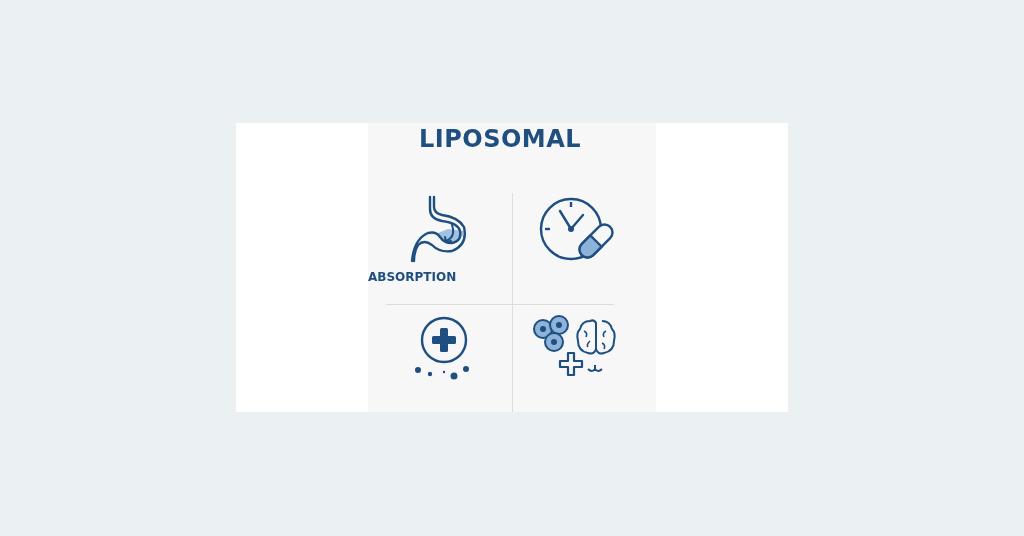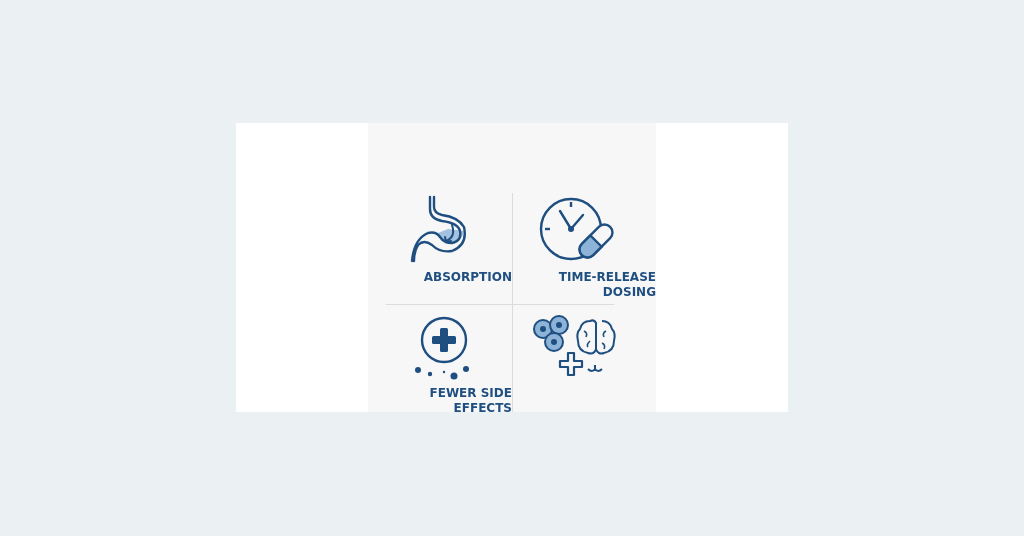--- a/index.html
+++ b/index.html
@@ -4,29 +4,30 @@
 <style>
   html, body { margin:0; padding:0; }
   body { width:1024px; height:536px; background:#ebf0f3; position:relative; overflow:hidden; font-family:"DejaVu Sans", sans-serif; }
   .frame { position:absolute; left:236px; top:123px; width:552px; height:289px; background:#ffffff; }
   .panel { position:absolute; left:132px; top:0; width:288px; height:289px; background:#f7f7f7; overflow:hidden; }
   .title { position:absolute; left:0; width:288px; text-align:center; color:#1f4f80; font-weight:bold; letter-spacing:0.5px; }
   .t1 { top:2px; left:-12px; font-size:24px; }
   .t2 { top:24px; left:-4px; font-size:26px; }
   .vdiv { position:absolute; left:144px; top:70px; width:1px; height:219px; background:#dcdcdc; }
   .hdiv { position:absolute; left:18px; top:181px; width:228px; height:1px; background:#dcdcdc; }
-  .cell { position:absolute; width:144px; text-align:right; }
+  .cell { position:absolute; width:144px; text-align:left; }
   .label { color:#1f4f80; font-weight:bold; font-size:12px; line-height:15px; }
   .icon { position:absolute; }
 </style>
 </head>
 <body>
 
 <div class="frame">
   <div class="panel">
+    <div class="title t1">LIPOSOMAL</div>
 
     <div class="vdiv"></div>
     <div class="hdiv"></div>
 
     <svg class="icon" style="left:40px;top:72px" width="66" height="68" viewBox="0 0 66 68">
       <path d="M30 38 Q34 48 46 48 Q54 46 56 36 L40 34 Z" fill="#8db3d9" opacity="0.8"></path>
       <path d="M26 2 L26 12 Q26 18 34 20 Q50 22 56 32 Q60 50 44 56 Q32 58 24 50 Q16 44 10 50 Q6 56 6 66" fill="none" stroke="#1f4f80" stroke-width="2.4" stroke-linecap="round"></path>
       <path d="M18 2 L18 14 Q18 24 30 26 Q46 28 48 36 Q50 46 40 48 Q32 48 28 42 Q24 36 16 38 Q2 44 0 66" fill="none" stroke="#1f4f80" stroke-width="2.4" stroke-linecap="round" transform="translate(4,0)"></path>
       <path d="M44 30 Q48 42 38 46" fill="none" stroke="#1f4f80" stroke-width="2" stroke-linecap="round"></path>
       <path d="M37 42 L38 47 L43 46" fill="none" stroke="#1f4f80" stroke-width="2" stroke-linecap="round"></path>
@@ -38,39 +39,31 @@
       <line x1="33" y1="7" x2="33" y2="12" stroke="#1f4f80" stroke-width="2.4"></line>
       <line x1="7" y1="34" x2="12" y2="34" stroke="#1f4f80" stroke-width="2.4"></line>
       <line x1="33" y1="34" x2="22" y2="16" stroke="#1f4f80" stroke-width="2.4" stroke-linecap="round"></line>
       <line x1="33" y1="34" x2="45" y2="20" stroke="#1f4f80" stroke-width="2.4" stroke-linecap="round"></line>
       <circle cx="33" cy="34" r="3" fill="#1f4f80"></circle>
       <g transform="translate(58,46) rotate(-45)">
         <rect x="-20" y="-8" width="40" height="16" rx="8" fill="#f7f7f7" stroke="#1f4f80" stroke-width="2.4"></rect>
         <path d="M-20 0 A8 8 0 0 1 -12 -8 L0 -8 L0 8 L-12 8 A8 8 0 0 1 -20 0 Z" fill="#8db3d9" stroke="#1f4f80" stroke-width="2.4"></path>
       </g>
     </svg>
-    <div class="cell label" style="left:144px;top:147px;">
-      <div>TIME-RELEASE</div>
-      <div>DOSING</div>
-    </div>
 
     <svg class="icon" style="left:42px;top:193px" width="64" height="64" viewBox="0 0 64 64">
       <circle cx="34" cy="24" r="22" fill="none" stroke="#1f4f80" stroke-width="2.4"></circle>
       <rect x="30" y="12" width="8" height="24" rx="1.5" fill="#1f4f80"></rect>
       <rect x="22" y="20" width="24" height="8" rx="1.5" fill="#1f4f80"></rect>
       <circle cx="8" cy="54" r="3" fill="#1f4f80"></circle>
       <circle cx="20" cy="58" r="2.2" fill="#1f4f80"></circle>
       <circle cx="34" cy="56" r="1.2" fill="#1f4f80"></circle>
       <circle cx="44" cy="60" r="3.5" fill="#1f4f80"></circle>
       <circle cx="56" cy="53" r="3" fill="#1f4f80"></circle>
     </svg>
-    <div class="cell label" style="left:0;top:263px;">
-      <div>FEWER SIDE</div>
-      <div>EFFECTS</div>
-    </div>
 
     <svg class="icon" style="left:164px;top:192px" width="100" height="70" viewBox="0 0 100 70">
       <circle cx="11" cy="14" r="9" fill="#8db3d9" stroke="#1f4f80" stroke-width="2"></circle>
       <circle cx="11" cy="14" r="3" fill="#1f4f80"></circle>
       <circle cx="27" cy="10" r="9" fill="#8db3d9" stroke="#1f4f80" stroke-width="2"></circle>
       <circle cx="27" cy="10" r="3" fill="#1f4f80"></circle>
       <circle cx="22" cy="27" r="9" fill="#8db3d9" stroke="#1f4f80" stroke-width="2"></circle>
       <circle cx="22" cy="27" r="3" fill="#1f4f80"></circle>
       <path d="M58 6 Q50 6 48 14 Q44 18 46 26 Q46 36 56 38 Q62 40 64 34 L64 8 Q62 4 58 6 Z" fill="none" stroke="#1f4f80" stroke-width="2"></path>
       <path d="M70 6 Q78 6 80 14 Q84 18 82 26 Q82 36 72 38 Q66 40 64 34" fill="none" stroke="#1f4f80" stroke-width="2"></path>

